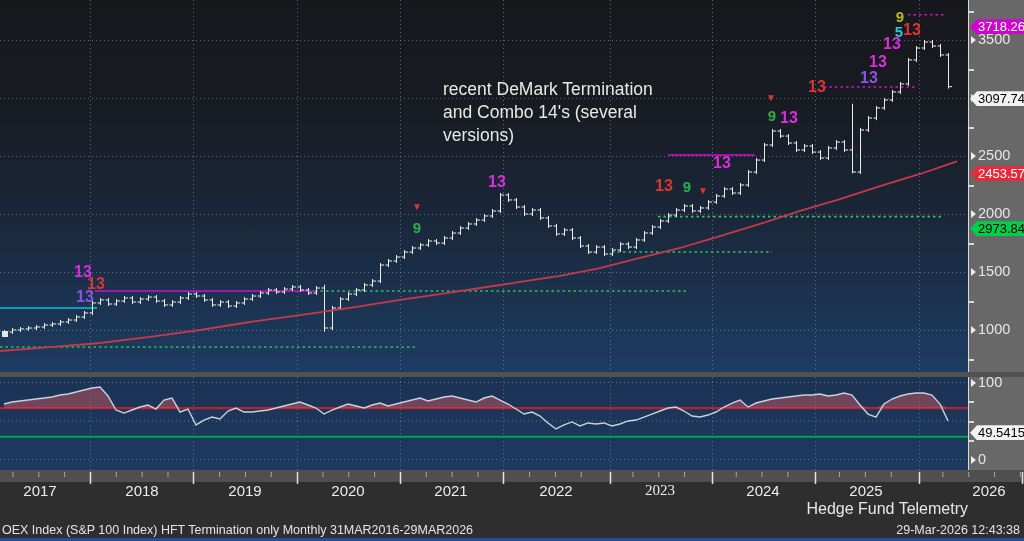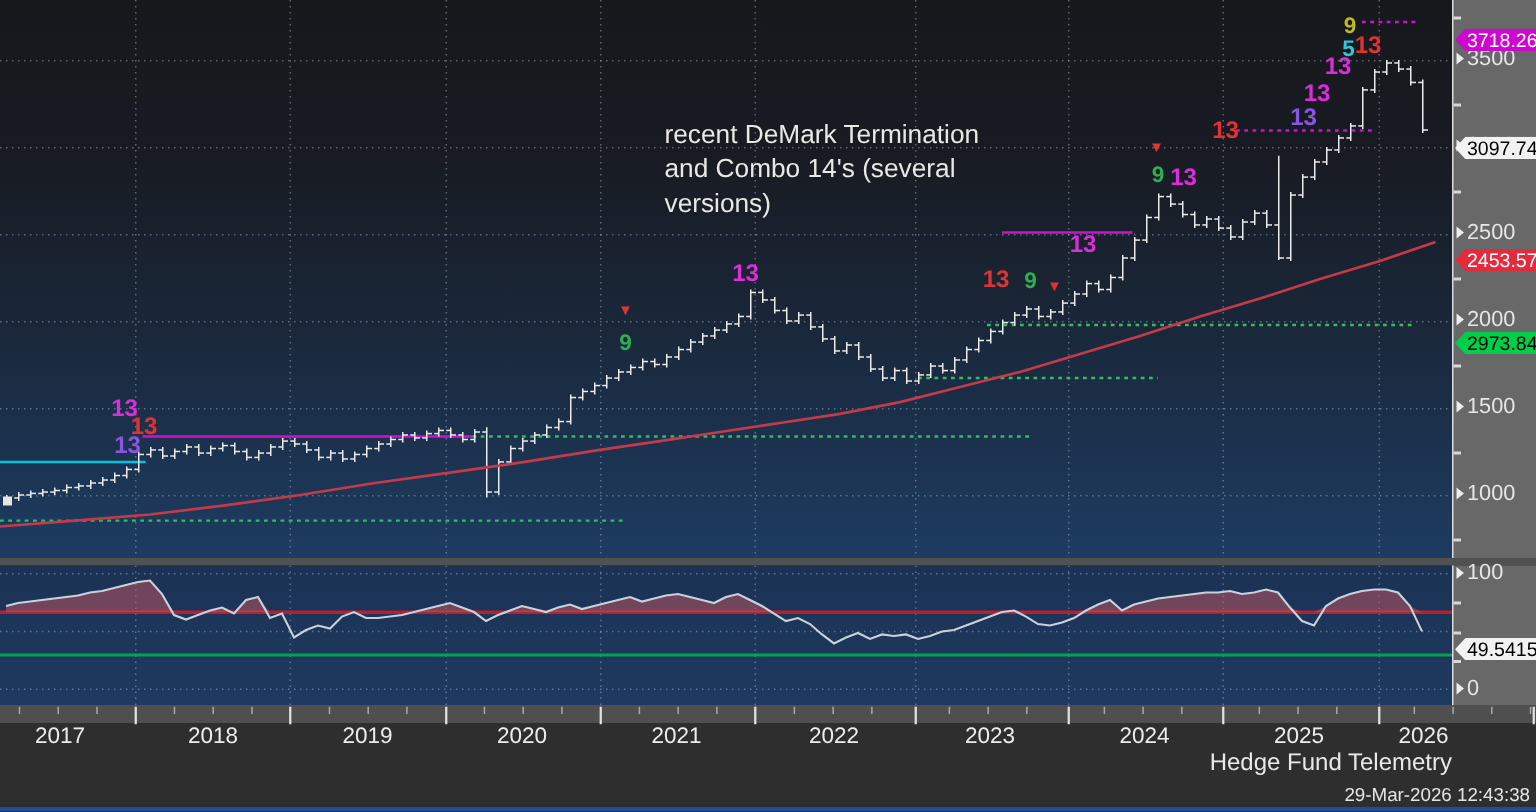--- a/index.html
+++ b/index.html
@@ -546,26 +546,27 @@
       </svg>
   </div>
 
   <div class="years" id="yearRow">
       <span class="yr" style="left: 40px;">2017</span>
       <span class="yr" style="left: 142px;">2018</span>
       <span class="yr" style="left: 245px;">2019</span>
       <span class="yr" style="left: 348px;">2020</span>
       <span class="yr" style="left: 451px;">2021</span>
       <span class="yr" style="left: 556px;">2022</span>
-      <span class="yr" style="left: 660px;">2023</span>
+      <span class="yr" style="left: 660px; font-family: Liberation Serif, serif;">2023</span>
       <span class="yr" style="left: 763px;">2024</span>
       <span class="yr" style="left: 866px;">2025</span>
-      <span class="yr" style="left: 949px;">2026</span>
+      <span class="yr" style="left: 989px;">2026</span>
     </div>
 
   <div class="hft">Hedge Fund Telemetry</div>
 
   <div class="footer-row">
+    <span class="f-left">OEX Index (S&amp;P 100 Index) HFT Termination only Monthly 31MAR2016-29MAR2026</span>
     <span class="f-date">29-Mar-2026 12:43:38</span>
   </div>
 
   <div class="bluebar"></div>
 </div>
 
 </body></html>

